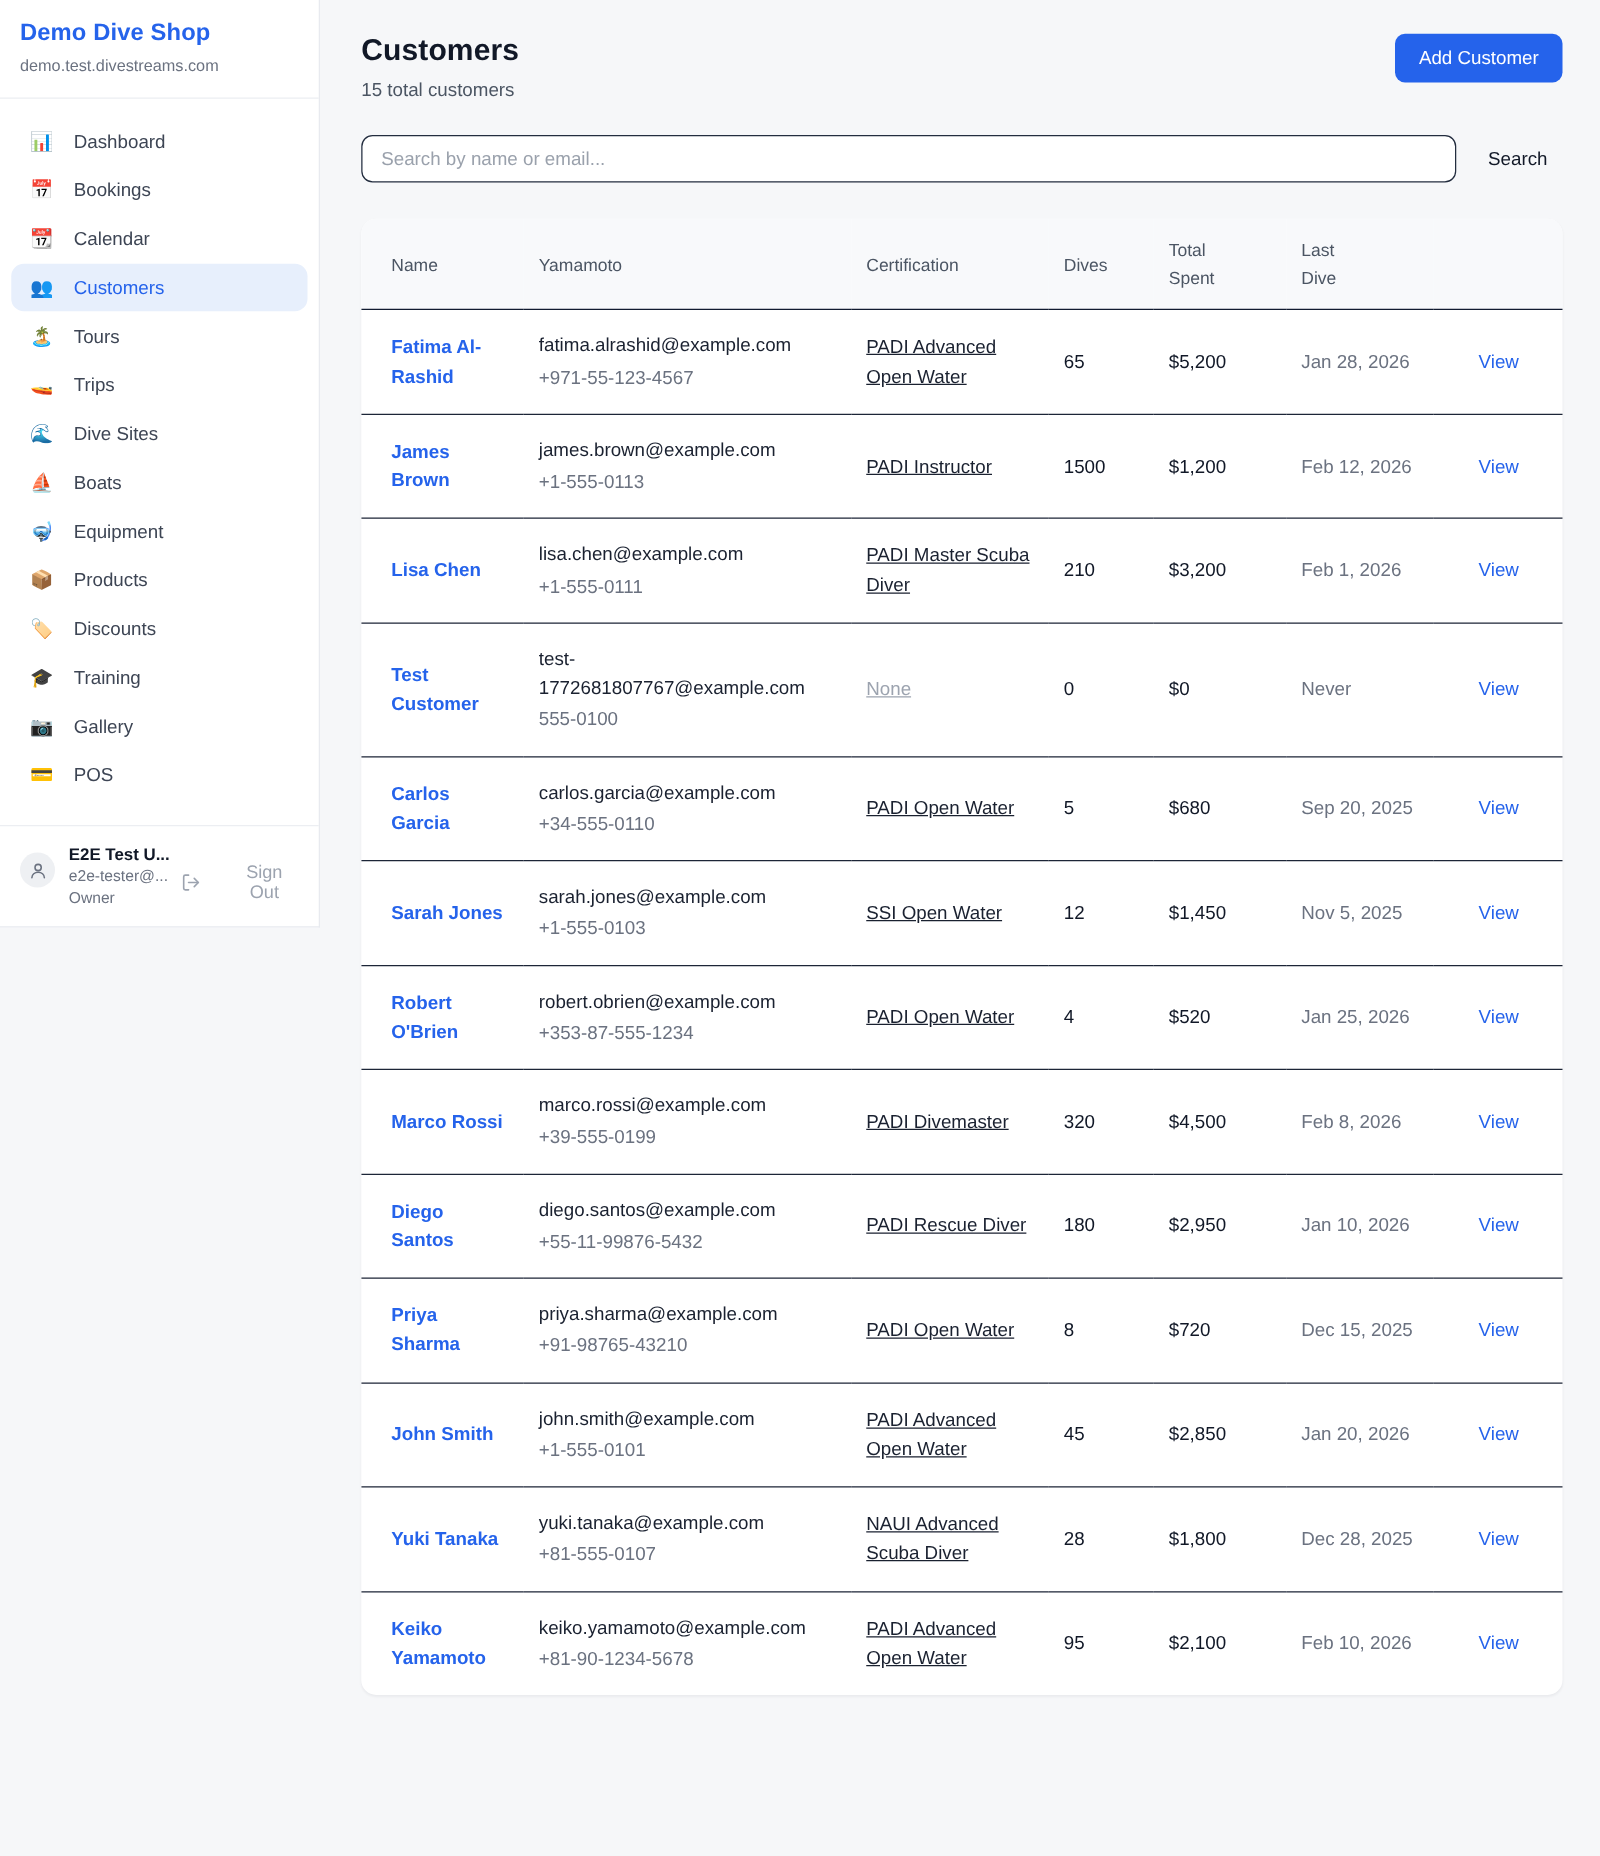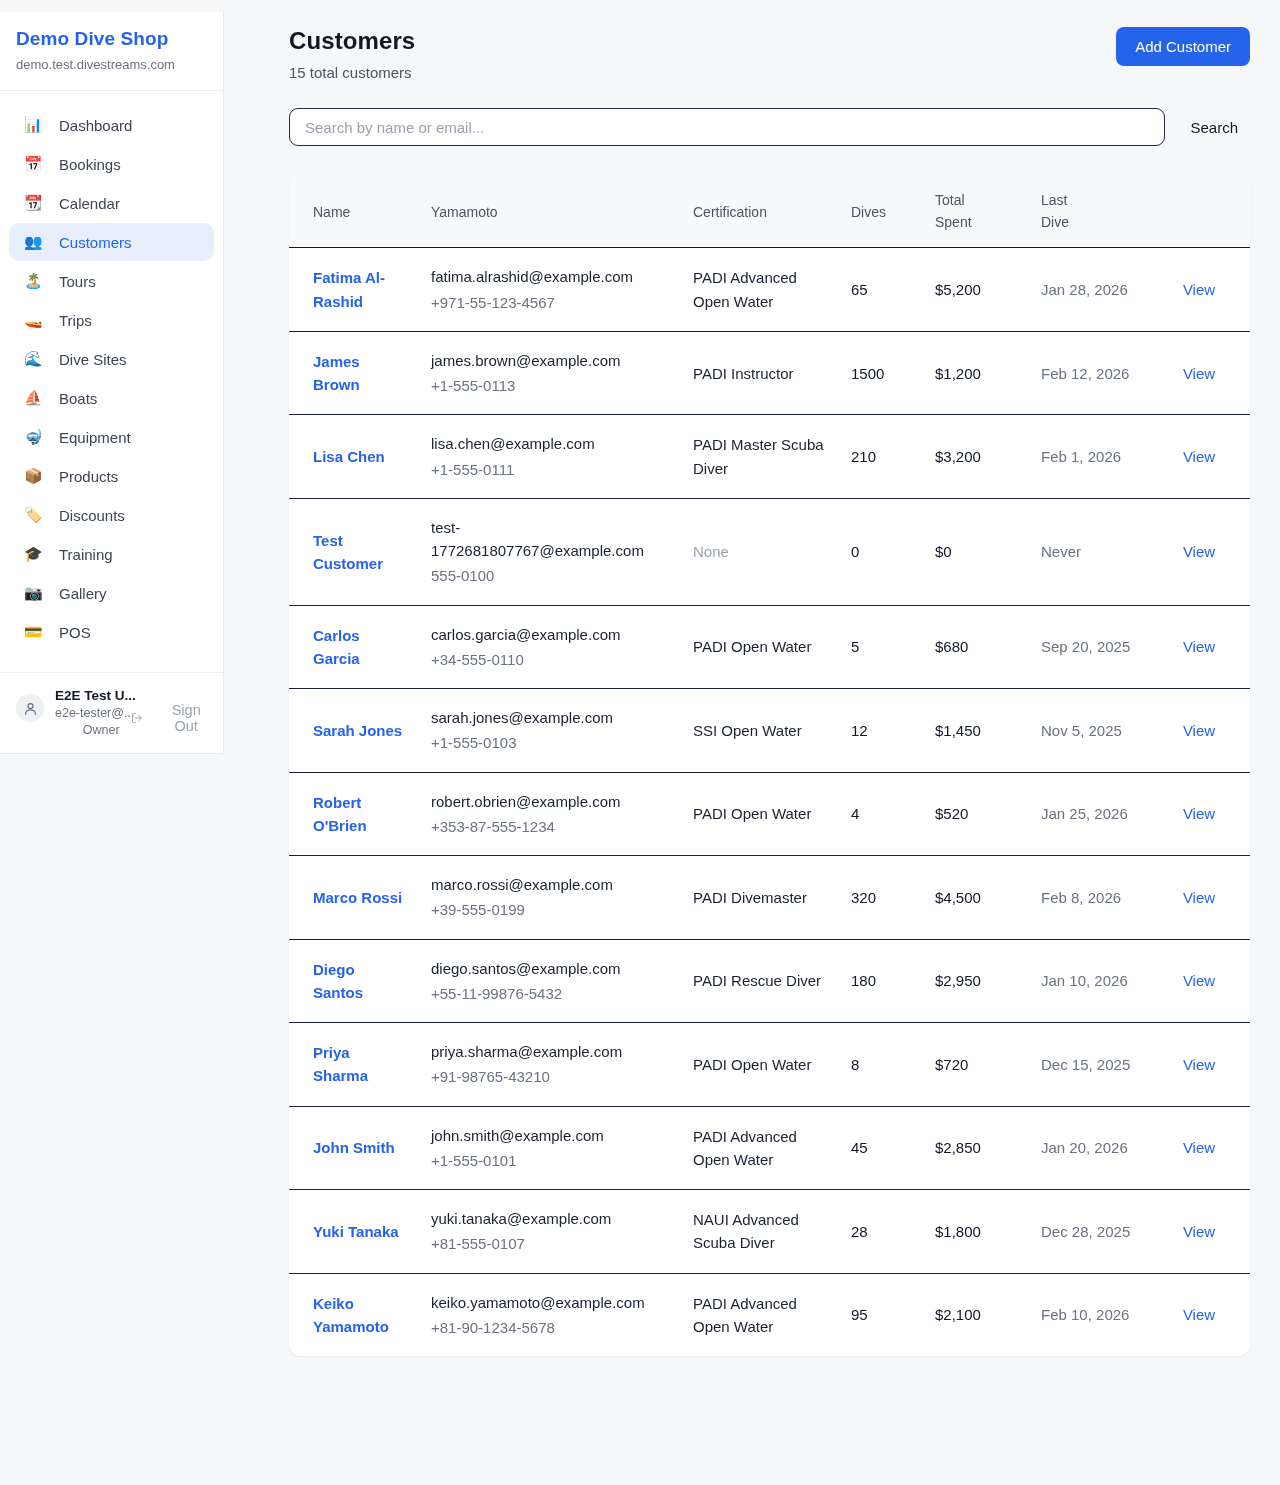--- a/index.html
+++ b/index.html
@@ -7,22 +7,22 @@
   body {
     width:1280px; height:1485px;
     background:#f6f7f9;
     font-family:"Liberation Sans", sans-serif;
     color:#111827;
     position:relative;
     overflow:hidden;
   }
   
   .sidebar {
-    position:absolute; top:12px; left:0;
-    width:224px;
+    position:absolute; top:0; left:0;
+    width:256px;
     background:#ffffff;
     border-right:1px solid #e8eaef;
     border-bottom:1px solid #e8eaef;
   }
   .side-head { padding:16px 16px 18px; border-bottom:1px solid #eceef2; }
   .brand { color:#2563eb; font-size:19px; font-weight:700; letter-spacing:.1px; }
   .domain { color:#6b7280; font-size:13px; margin-top:7px; }
   .nav { padding:14px 9px 12px; }
   .nav-item {
     display:flex; align-items:center; gap:15px;
@@ -38,21 +38,21 @@
     margin-top:8px;
     padding:15px 16px 16px;
     display:flex; align-items:flex-start; gap:11px;
   }
   .avatar {
     width:28px; height:28px; border-radius:50%;
     background:#eef0f3;
     display:flex; align-items:center; justify-content:center;
     flex:0 0 28px; margin-top:6px;
   }
-  .u-col { min-width:0;text-align:right; }
+  .u-col { min-width:0; }
   .u-name { font-size:13.5px; font-weight:700; color:#111827; white-space:nowrap; }
   .u-mail, .u-role { font-size:12.5px; color:#6b7280; margin-top:3px; white-space:nowrap; }
   .signout {
     margin-left:auto; margin-top:14px;
     display:flex; align-items:center; gap:23px;
     color:#9ca3af; font-size:14.5px;
     background:none; border:none;
     font-family:inherit; cursor:pointer; padding:0;
   }
   
@@ -102,21 +102,21 @@
     padding:17px 12px;
     vertical-align:middle;
     font-size:15px;
     border-bottom:1px solid #1c2537;
     line-height:1.55;
   }
   tbody tr:last-child td { border-bottom:none; }
   td.name a { color:#2563eb; font-weight:600; text-decoration:none; cursor:pointer; }
   .email { color:#1a2130; }
   .phone { color:#6b7280; margin-top:2px; }
-  td.cert { color:#1a2130; }
+  td.cert { color:#1a2130;text-decoration:underline; }
   td.cert.muted { color:#9ca3af; }
   td.dives, td.spent { color:#111827; }
   td.last { color:#6b7280; }
   td.view { text-align:center; }
   td.view a { color:#2563eb; text-decoration:none; cursor:pointer; }
 </style>
 </head>
 <body>
 
 <div class="sidebar">

